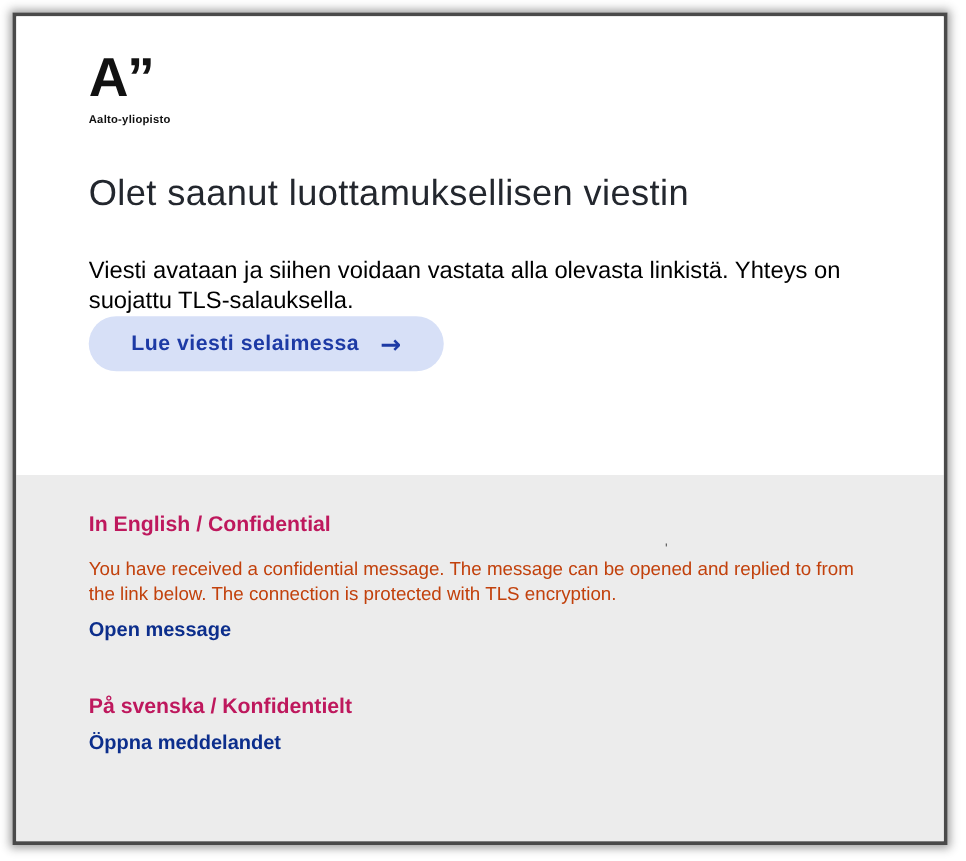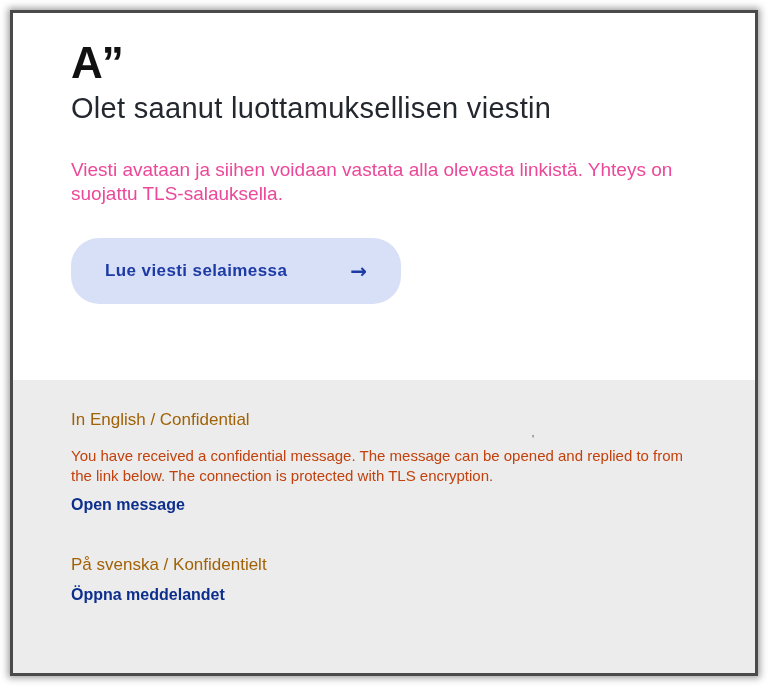--- a/index.html
+++ b/index.html
@@ -47,46 +47,44 @@
     color: #111111;
   }
   .logo-name {
     font-weight: 700;
     font-size: 9px;
     letter-spacing: 0.2px;
     color: #111111;
     margin-top: 7px;
   }
   .title {
-    margin: 8px 0 0 0;
+    margin: 38px 0 0 0;
     font-weight: 400;
     font-size: 29px;
     letter-spacing: 0.3px;
     color: #23272e;
     line-height: 34px;
   }
   .lead {
     margin: 33px 0 0 0;
     font-size: 19px;
     line-height: 24px;
-    color: #ec4899;
+    color: #000000;
     max-width: 668px;
   }
   .cta {
-    margin-top: 32px;
     display: inline-flex;
     align-items: center;
     justify-content: center;
-    height: 66px;
+    height: 44px;
     padding: 0 34px;
     border-radius: 28px;
     background: var(--button-bg, #d7e0f7);
     text-decoration: none;
     cursor: pointer;
-    gap: 46px;
   }
   .cta-label {
     font-weight: 700;
     font-size: 17px;
     letter-spacing: 0.4px;
     color: var(--button-text, #1d3aa5);
   }
   .cta-arrow {
     font-family: "DejaVu Sans", sans-serif;
     font-weight: 700;
@@ -99,23 +97,23 @@
   .alt {
     background: var(--section-bg, #ececec);
     flex: 1 1 auto;
     padding: 30px 50px 0 58px;
     box-sizing: border-box;
   }
   .lang-block { position: relative; }
   .lang-block + .lang-block { margin-top: 41px; }
   .lang-heading {
     margin: 0;
-    font-weight: 400;
+    font-weight: 700;
     font-size: 17px;
-    color: #a16207;
+    color: #be185d;
     line-height: 20px;
   }
   .lang-body {
     margin: 16px 0 0 0;
     font-size: 15px;
     line-height: 19.5px;
     color: #c2410c;
     max-width: 656px;
   }
   .lang-link {
@@ -138,20 +136,21 @@
 </style>
 </head>
 <body>
 
 <div class="canvas">
   <div class="frame">
 
     <section class="hero">
       <div class="logo">
         <div class="logo-mark">A”</div>
+        <div class="logo-name">Aalto-yliopisto</div>
       </div>
 
       <h1 class="title">Olet saanut luottamuksellisen viestin</h1>
 
       <p class="lead">Viesti avataan ja siihen voidaan vastata alla olevasta linkistä. Yhteys on suojattu TLS-salauksella.</p>
 
       <a class="cta" href="#">
         <span class="cta-label">Lue viesti selaimessa</span>
         <span class="cta-arrow">→</span>
       </a>

